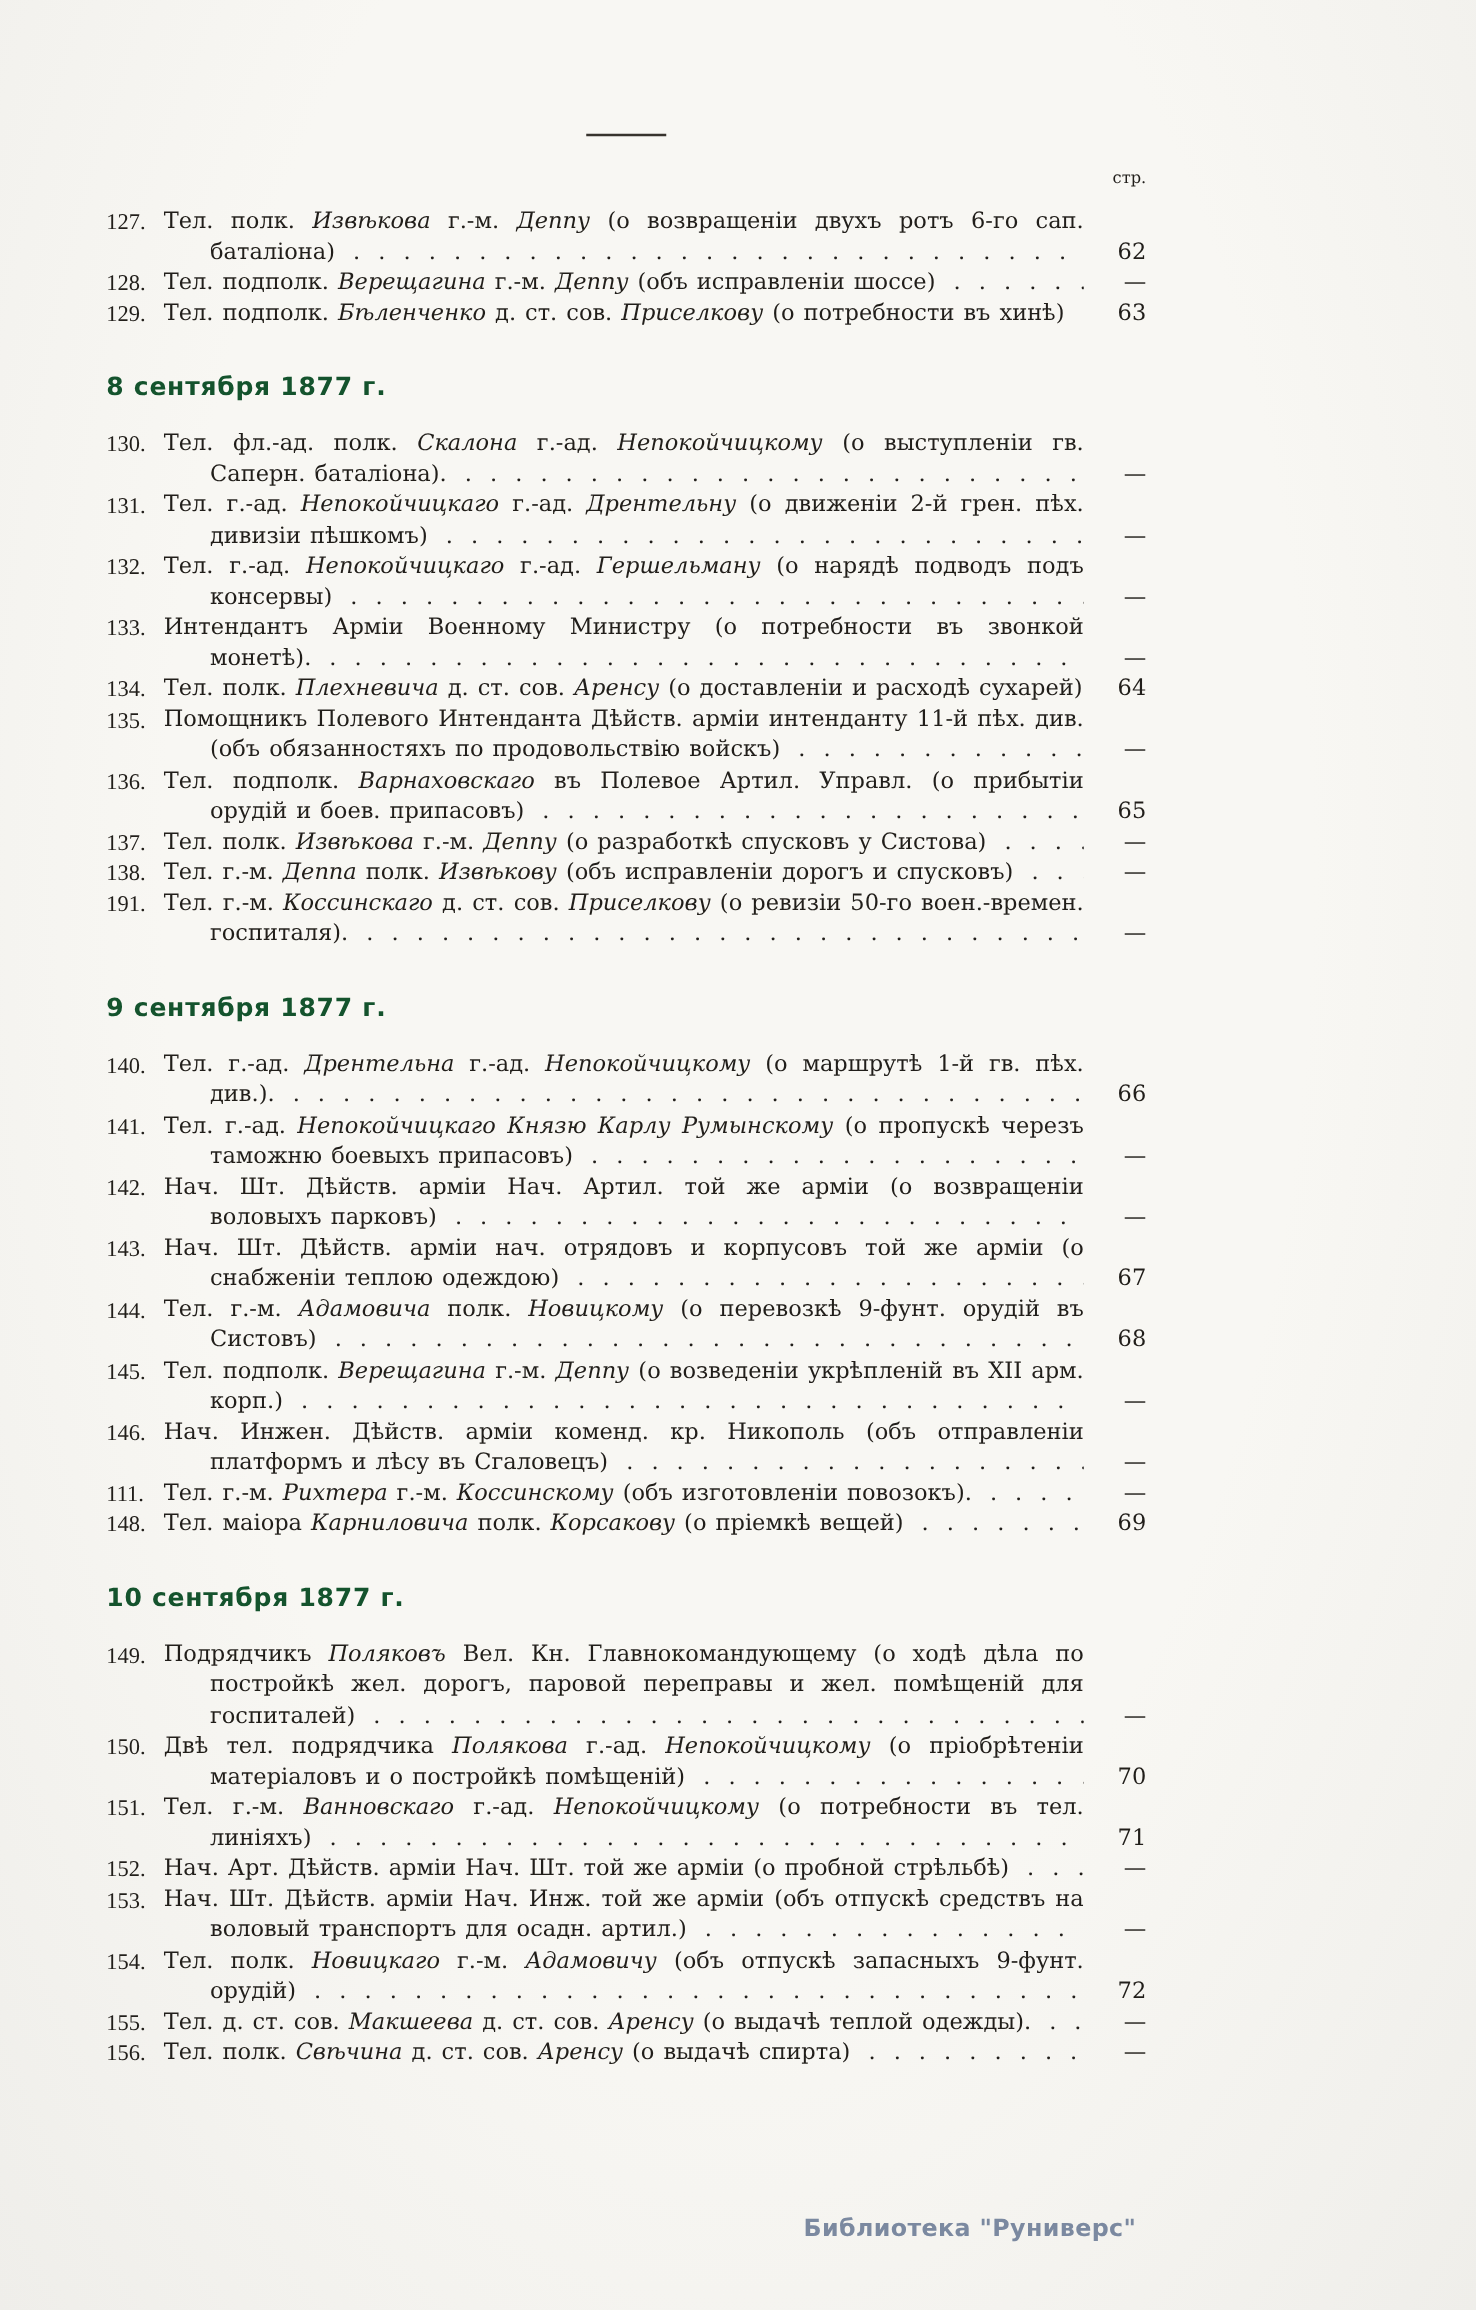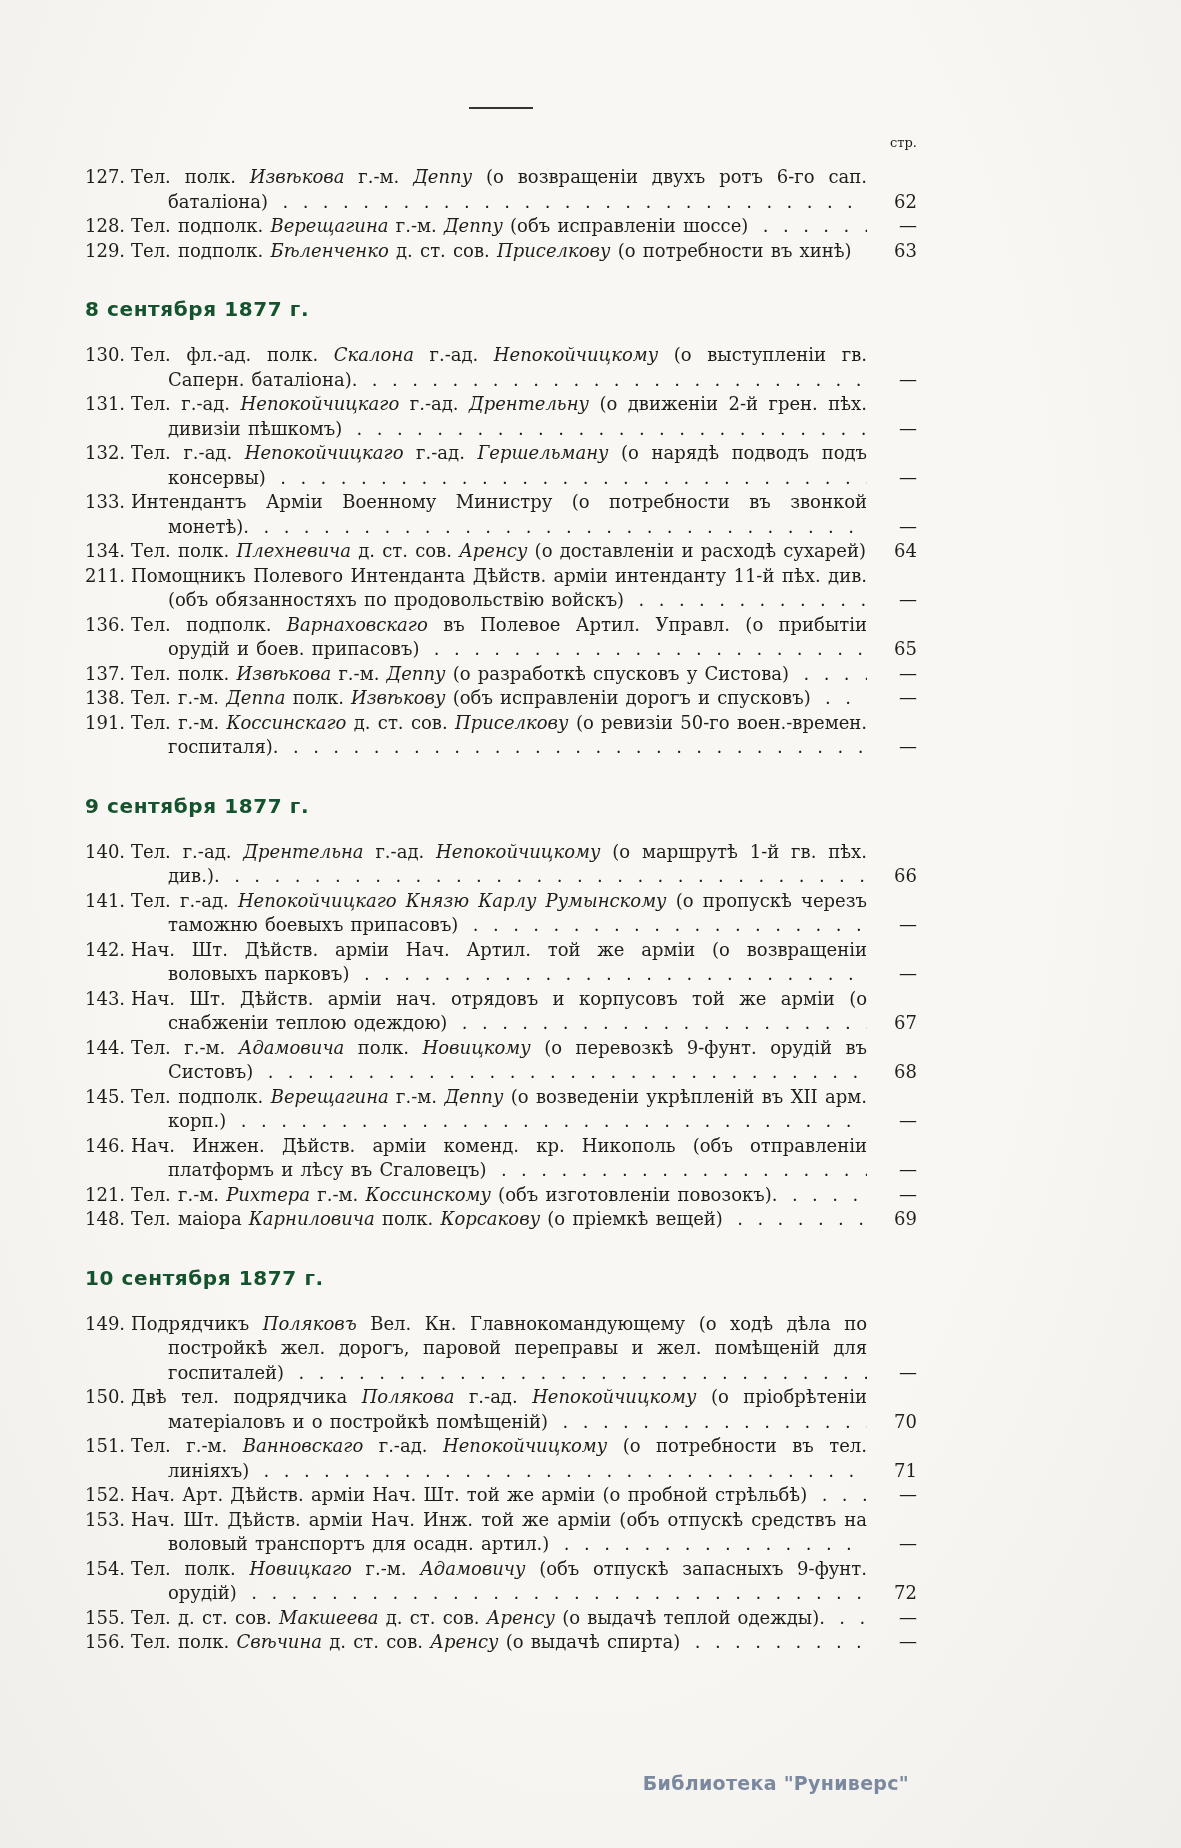--- a/index.html
+++ b/index.html
@@ -52,20 +52,21 @@
   }
   .entry {
     display: flex;
     font-size: 18px;
     line-height: 24.5px;
     word-spacing: 1.5px;
   }
   .num {
     flex: 0 0 46px;
     white-space: nowrap;
+    font-family: Liberation Serif, serif;
   }
   .entry-body {
     flex: 1 1 auto;
     min-width: 0;
     position: relative;
     padding-right: 50px;
     box-sizing: border-box;
   }
   .entry-text {
     display: block;
@@ -163,21 +164,21 @@
             </span>
           </div>
           <div class="entry">
             <span class="num">134.</span>
             <span class="entry-body">
               <span class="entry-text">Тел. полк. <i>Плехневича</i> д. ст. сов. <i>Аренсу</i> (о доставленіи и расходѣ сухарей)<span class="leader">&nbsp;&nbsp;.&nbsp;&nbsp;.&nbsp;&nbsp;.&nbsp;&nbsp;.&nbsp;&nbsp;.&nbsp;&nbsp;.&nbsp;&nbsp;.&nbsp;&nbsp;.&nbsp;&nbsp;.&nbsp;&nbsp;.&nbsp;&nbsp;.&nbsp;&nbsp;.&nbsp;&nbsp;.&nbsp;&nbsp;.&nbsp;&nbsp;.&nbsp;&nbsp;.&nbsp;&nbsp;.&nbsp;&nbsp;.&nbsp;&nbsp;.&nbsp;&nbsp;.&nbsp;&nbsp;.&nbsp;&nbsp;.&nbsp;&nbsp;.&nbsp;&nbsp;.&nbsp;&nbsp;.&nbsp;&nbsp;.&nbsp;&nbsp;.&nbsp;&nbsp;.&nbsp;&nbsp;.&nbsp;&nbsp;.&nbsp;&nbsp;.&nbsp;&nbsp;.&nbsp;&nbsp;.&nbsp;&nbsp;.&nbsp;&nbsp;.&nbsp;&nbsp;.&nbsp;&nbsp;.&nbsp;&nbsp;.&nbsp;&nbsp;.&nbsp;&nbsp;.&nbsp;&nbsp;.&nbsp;&nbsp;.&nbsp;&nbsp;.&nbsp;&nbsp;.&nbsp;&nbsp;.&nbsp;&nbsp;.&nbsp;&nbsp;.&nbsp;&nbsp;.&nbsp;&nbsp;.&nbsp;&nbsp;.&nbsp;&nbsp;.&nbsp;&nbsp;.&nbsp;&nbsp;.&nbsp;&nbsp;.&nbsp;&nbsp;.&nbsp;&nbsp;.&nbsp;&nbsp;.&nbsp;&nbsp;.&nbsp;&nbsp;.&nbsp;&nbsp;.&nbsp;&nbsp;.&nbsp;&nbsp;.&nbsp;&nbsp;.&nbsp;&nbsp;.&nbsp;&nbsp;.&nbsp;&nbsp;.&nbsp;&nbsp;.&nbsp;&nbsp;.&nbsp;&nbsp;.&nbsp;&nbsp;.&nbsp;&nbsp;.&nbsp;&nbsp;.&nbsp;&nbsp;.&nbsp;&nbsp;.&nbsp;&nbsp;.&nbsp;&nbsp;.&nbsp;&nbsp;.&nbsp;&nbsp;.&nbsp;&nbsp;.&nbsp;&nbsp;.&nbsp;&nbsp;.&nbsp;&nbsp;.&nbsp;&nbsp;.&nbsp;&nbsp;.&nbsp;&nbsp;.&nbsp;&nbsp;.&nbsp;&nbsp;.&nbsp;&nbsp;.&nbsp;&nbsp;.&nbsp;&nbsp;.&nbsp;&nbsp;.&nbsp;&nbsp;.&nbsp;&nbsp;.&nbsp;&nbsp;.&nbsp;&nbsp;.&nbsp;&nbsp;.&nbsp;&nbsp;.&nbsp;&nbsp;.&nbsp;&nbsp;.&nbsp;&nbsp;.&nbsp;&nbsp;.&nbsp;&nbsp;.&nbsp;&nbsp;.&nbsp;&nbsp;.&nbsp;&nbsp;.&nbsp;&nbsp;.&nbsp;&nbsp;.&nbsp;&nbsp;.&nbsp;&nbsp;.&nbsp;&nbsp;.</span></span>
               <span class="pg">64</span>
             </span>
           </div>
           <div class="entry">
-            <span class="num">211.</span>
+            <span class="num">135.</span>
             <span class="entry-body">
               <span class="entry-text">Помощникъ Полевого Интенданта Дѣйств. арміи интенданту 11-й пѣх. див. (объ обязанностяхъ по продовольствію войскъ)<span class="leader">&nbsp;&nbsp;.&nbsp;&nbsp;.&nbsp;&nbsp;.&nbsp;&nbsp;.&nbsp;&nbsp;.&nbsp;&nbsp;.&nbsp;&nbsp;.&nbsp;&nbsp;.&nbsp;&nbsp;.&nbsp;&nbsp;.&nbsp;&nbsp;.&nbsp;&nbsp;.&nbsp;&nbsp;.&nbsp;&nbsp;.&nbsp;&nbsp;.&nbsp;&nbsp;.&nbsp;&nbsp;.&nbsp;&nbsp;.&nbsp;&nbsp;.&nbsp;&nbsp;.&nbsp;&nbsp;.&nbsp;&nbsp;.&nbsp;&nbsp;.&nbsp;&nbsp;.&nbsp;&nbsp;.&nbsp;&nbsp;.&nbsp;&nbsp;.&nbsp;&nbsp;.&nbsp;&nbsp;.&nbsp;&nbsp;.&nbsp;&nbsp;.&nbsp;&nbsp;.&nbsp;&nbsp;.&nbsp;&nbsp;.&nbsp;&nbsp;.&nbsp;&nbsp;.&nbsp;&nbsp;.&nbsp;&nbsp;.&nbsp;&nbsp;.&nbsp;&nbsp;.&nbsp;&nbsp;.&nbsp;&nbsp;.&nbsp;&nbsp;.&nbsp;&nbsp;.&nbsp;&nbsp;.&nbsp;&nbsp;.&nbsp;&nbsp;.&nbsp;&nbsp;.&nbsp;&nbsp;.&nbsp;&nbsp;.&nbsp;&nbsp;.&nbsp;&nbsp;.&nbsp;&nbsp;.&nbsp;&nbsp;.&nbsp;&nbsp;.&nbsp;&nbsp;.&nbsp;&nbsp;.&nbsp;&nbsp;.&nbsp;&nbsp;.&nbsp;&nbsp;.&nbsp;&nbsp;.&nbsp;&nbsp;.&nbsp;&nbsp;.&nbsp;&nbsp;.&nbsp;&nbsp;.&nbsp;&nbsp;.&nbsp;&nbsp;.&nbsp;&nbsp;.&nbsp;&nbsp;.&nbsp;&nbsp;.&nbsp;&nbsp;.&nbsp;&nbsp;.&nbsp;&nbsp;.&nbsp;&nbsp;.&nbsp;&nbsp;.&nbsp;&nbsp;.&nbsp;&nbsp;.&nbsp;&nbsp;.&nbsp;&nbsp;.&nbsp;&nbsp;.&nbsp;&nbsp;.&nbsp;&nbsp;.&nbsp;&nbsp;.&nbsp;&nbsp;.&nbsp;&nbsp;.&nbsp;&nbsp;.&nbsp;&nbsp;.&nbsp;&nbsp;.&nbsp;&nbsp;.&nbsp;&nbsp;.&nbsp;&nbsp;.&nbsp;&nbsp;.&nbsp;&nbsp;.&nbsp;&nbsp;.&nbsp;&nbsp;.&nbsp;&nbsp;.&nbsp;&nbsp;.&nbsp;&nbsp;.&nbsp;&nbsp;.&nbsp;&nbsp;.&nbsp;&nbsp;.&nbsp;&nbsp;.&nbsp;&nbsp;.&nbsp;&nbsp;.&nbsp;&nbsp;.&nbsp;&nbsp;.&nbsp;&nbsp;.&nbsp;&nbsp;.&nbsp;&nbsp;.&nbsp;&nbsp;.</span></span>
               <span class="pg">—</span>
             </span>
           </div>
           <div class="entry">
             <span class="num">136.</span>
             <span class="entry-body">
               <span class="entry-text">Тел. подполк. <i>Варнаховскаго</i> въ Полевое Артил. Управл. (о прибытіи орудій и боев. припасовъ)<span class="leader">&nbsp;&nbsp;.&nbsp;&nbsp;.&nbsp;&nbsp;.&nbsp;&nbsp;.&nbsp;&nbsp;.&nbsp;&nbsp;.&nbsp;&nbsp;.&nbsp;&nbsp;.&nbsp;&nbsp;.&nbsp;&nbsp;.&nbsp;&nbsp;.&nbsp;&nbsp;.&nbsp;&nbsp;.&nbsp;&nbsp;.&nbsp;&nbsp;.&nbsp;&nbsp;.&nbsp;&nbsp;.&nbsp;&nbsp;.&nbsp;&nbsp;.&nbsp;&nbsp;.&nbsp;&nbsp;.&nbsp;&nbsp;.&nbsp;&nbsp;.&nbsp;&nbsp;.&nbsp;&nbsp;.&nbsp;&nbsp;.&nbsp;&nbsp;.&nbsp;&nbsp;.&nbsp;&nbsp;.&nbsp;&nbsp;.&nbsp;&nbsp;.&nbsp;&nbsp;.&nbsp;&nbsp;.&nbsp;&nbsp;.&nbsp;&nbsp;.&nbsp;&nbsp;.&nbsp;&nbsp;.&nbsp;&nbsp;.&nbsp;&nbsp;.&nbsp;&nbsp;.&nbsp;&nbsp;.&nbsp;&nbsp;.&nbsp;&nbsp;.&nbsp;&nbsp;.&nbsp;&nbsp;.&nbsp;&nbsp;.&nbsp;&nbsp;.&nbsp;&nbsp;.&nbsp;&nbsp;.&nbsp;&nbsp;.&nbsp;&nbsp;.&nbsp;&nbsp;.&nbsp;&nbsp;.&nbsp;&nbsp;.&nbsp;&nbsp;.&nbsp;&nbsp;.&nbsp;&nbsp;.&nbsp;&nbsp;.&nbsp;&nbsp;.&nbsp;&nbsp;.&nbsp;&nbsp;.&nbsp;&nbsp;.&nbsp;&nbsp;.&nbsp;&nbsp;.&nbsp;&nbsp;.&nbsp;&nbsp;.&nbsp;&nbsp;.&nbsp;&nbsp;.&nbsp;&nbsp;.&nbsp;&nbsp;.&nbsp;&nbsp;.&nbsp;&nbsp;.&nbsp;&nbsp;.&nbsp;&nbsp;.&nbsp;&nbsp;.&nbsp;&nbsp;.&nbsp;&nbsp;.&nbsp;&nbsp;.&nbsp;&nbsp;.&nbsp;&nbsp;.&nbsp;&nbsp;.&nbsp;&nbsp;.&nbsp;&nbsp;.&nbsp;&nbsp;.&nbsp;&nbsp;.&nbsp;&nbsp;.&nbsp;&nbsp;.&nbsp;&nbsp;.&nbsp;&nbsp;.&nbsp;&nbsp;.&nbsp;&nbsp;.&nbsp;&nbsp;.&nbsp;&nbsp;.&nbsp;&nbsp;.&nbsp;&nbsp;.&nbsp;&nbsp;.&nbsp;&nbsp;.&nbsp;&nbsp;.&nbsp;&nbsp;.&nbsp;&nbsp;.&nbsp;&nbsp;.&nbsp;&nbsp;.&nbsp;&nbsp;.&nbsp;&nbsp;.&nbsp;&nbsp;.&nbsp;&nbsp;.&nbsp;&nbsp;.&nbsp;&nbsp;.&nbsp;&nbsp;.&nbsp;&nbsp;.</span></span>
               <span class="pg">65</span>
@@ -250,21 +251,21 @@
             </span>
           </div>
           <div class="entry">
             <span class="num">146.</span>
             <span class="entry-body">
               <span class="entry-text">Нач. Инжен. Дѣйств. арміи коменд. кр. Никополь (объ отправленіи платформъ и лѣсу въ Сгаловецъ)<span class="leader">&nbsp;&nbsp;.&nbsp;&nbsp;.&nbsp;&nbsp;.&nbsp;&nbsp;.&nbsp;&nbsp;.&nbsp;&nbsp;.&nbsp;&nbsp;.&nbsp;&nbsp;.&nbsp;&nbsp;.&nbsp;&nbsp;.&nbsp;&nbsp;.&nbsp;&nbsp;.&nbsp;&nbsp;.&nbsp;&nbsp;.&nbsp;&nbsp;.&nbsp;&nbsp;.&nbsp;&nbsp;.&nbsp;&nbsp;.&nbsp;&nbsp;.&nbsp;&nbsp;.&nbsp;&nbsp;.&nbsp;&nbsp;.&nbsp;&nbsp;.&nbsp;&nbsp;.&nbsp;&nbsp;.&nbsp;&nbsp;.&nbsp;&nbsp;.&nbsp;&nbsp;.&nbsp;&nbsp;.&nbsp;&nbsp;.&nbsp;&nbsp;.&nbsp;&nbsp;.&nbsp;&nbsp;.&nbsp;&nbsp;.&nbsp;&nbsp;.&nbsp;&nbsp;.&nbsp;&nbsp;.&nbsp;&nbsp;.&nbsp;&nbsp;.&nbsp;&nbsp;.&nbsp;&nbsp;.&nbsp;&nbsp;.&nbsp;&nbsp;.&nbsp;&nbsp;.&nbsp;&nbsp;.&nbsp;&nbsp;.&nbsp;&nbsp;.&nbsp;&nbsp;.&nbsp;&nbsp;.&nbsp;&nbsp;.&nbsp;&nbsp;.&nbsp;&nbsp;.&nbsp;&nbsp;.&nbsp;&nbsp;.&nbsp;&nbsp;.&nbsp;&nbsp;.&nbsp;&nbsp;.&nbsp;&nbsp;.&nbsp;&nbsp;.&nbsp;&nbsp;.&nbsp;&nbsp;.&nbsp;&nbsp;.&nbsp;&nbsp;.&nbsp;&nbsp;.&nbsp;&nbsp;.&nbsp;&nbsp;.&nbsp;&nbsp;.&nbsp;&nbsp;.&nbsp;&nbsp;.&nbsp;&nbsp;.&nbsp;&nbsp;.&nbsp;&nbsp;.&nbsp;&nbsp;.&nbsp;&nbsp;.&nbsp;&nbsp;.&nbsp;&nbsp;.&nbsp;&nbsp;.&nbsp;&nbsp;.&nbsp;&nbsp;.&nbsp;&nbsp;.&nbsp;&nbsp;.&nbsp;&nbsp;.&nbsp;&nbsp;.&nbsp;&nbsp;.&nbsp;&nbsp;.&nbsp;&nbsp;.&nbsp;&nbsp;.&nbsp;&nbsp;.&nbsp;&nbsp;.&nbsp;&nbsp;.&nbsp;&nbsp;.&nbsp;&nbsp;.&nbsp;&nbsp;.&nbsp;&nbsp;.&nbsp;&nbsp;.&nbsp;&nbsp;.&nbsp;&nbsp;.&nbsp;&nbsp;.&nbsp;&nbsp;.&nbsp;&nbsp;.&nbsp;&nbsp;.&nbsp;&nbsp;.&nbsp;&nbsp;.&nbsp;&nbsp;.&nbsp;&nbsp;.&nbsp;&nbsp;.&nbsp;&nbsp;.&nbsp;&nbsp;.&nbsp;&nbsp;.&nbsp;&nbsp;.</span></span>
               <span class="pg">—</span>
             </span>
           </div>
           <div class="entry">
-            <span class="num">121.</span>
+            <span class="num">111.</span>
             <span class="entry-body">
               <span class="entry-text">Тел. г.-м. <i>Рихтера</i> г.-м. <i>Коссинскому</i> (объ изготовленіи повозокъ).<span class="leader">&nbsp;&nbsp;.&nbsp;&nbsp;.&nbsp;&nbsp;.&nbsp;&nbsp;.&nbsp;&nbsp;.&nbsp;&nbsp;.&nbsp;&nbsp;.&nbsp;&nbsp;.&nbsp;&nbsp;.&nbsp;&nbsp;.&nbsp;&nbsp;.&nbsp;&nbsp;.&nbsp;&nbsp;.&nbsp;&nbsp;.&nbsp;&nbsp;.&nbsp;&nbsp;.&nbsp;&nbsp;.&nbsp;&nbsp;.&nbsp;&nbsp;.&nbsp;&nbsp;.&nbsp;&nbsp;.&nbsp;&nbsp;.&nbsp;&nbsp;.&nbsp;&nbsp;.&nbsp;&nbsp;.&nbsp;&nbsp;.&nbsp;&nbsp;.&nbsp;&nbsp;.&nbsp;&nbsp;.&nbsp;&nbsp;.&nbsp;&nbsp;.&nbsp;&nbsp;.&nbsp;&nbsp;.&nbsp;&nbsp;.&nbsp;&nbsp;.&nbsp;&nbsp;.&nbsp;&nbsp;.&nbsp;&nbsp;.&nbsp;&nbsp;.&nbsp;&nbsp;.&nbsp;&nbsp;.&nbsp;&nbsp;.&nbsp;&nbsp;.&nbsp;&nbsp;.&nbsp;&nbsp;.&nbsp;&nbsp;.&nbsp;&nbsp;.&nbsp;&nbsp;.&nbsp;&nbsp;.&nbsp;&nbsp;.&nbsp;&nbsp;.&nbsp;&nbsp;.&nbsp;&nbsp;.&nbsp;&nbsp;.&nbsp;&nbsp;.&nbsp;&nbsp;.&nbsp;&nbsp;.&nbsp;&nbsp;.&nbsp;&nbsp;.&nbsp;&nbsp;.&nbsp;&nbsp;.&nbsp;&nbsp;.&nbsp;&nbsp;.&nbsp;&nbsp;.&nbsp;&nbsp;.&nbsp;&nbsp;.&nbsp;&nbsp;.&nbsp;&nbsp;.&nbsp;&nbsp;.&nbsp;&nbsp;.&nbsp;&nbsp;.&nbsp;&nbsp;.&nbsp;&nbsp;.&nbsp;&nbsp;.&nbsp;&nbsp;.&nbsp;&nbsp;.&nbsp;&nbsp;.&nbsp;&nbsp;.&nbsp;&nbsp;.&nbsp;&nbsp;.&nbsp;&nbsp;.&nbsp;&nbsp;.&nbsp;&nbsp;.&nbsp;&nbsp;.&nbsp;&nbsp;.&nbsp;&nbsp;.&nbsp;&nbsp;.&nbsp;&nbsp;.&nbsp;&nbsp;.&nbsp;&nbsp;.&nbsp;&nbsp;.&nbsp;&nbsp;.&nbsp;&nbsp;.&nbsp;&nbsp;.&nbsp;&nbsp;.&nbsp;&nbsp;.&nbsp;&nbsp;.&nbsp;&nbsp;.&nbsp;&nbsp;.&nbsp;&nbsp;.&nbsp;&nbsp;.&nbsp;&nbsp;.&nbsp;&nbsp;.&nbsp;&nbsp;.&nbsp;&nbsp;.&nbsp;&nbsp;.&nbsp;&nbsp;.&nbsp;&nbsp;.&nbsp;&nbsp;.&nbsp;&nbsp;.</span></span>
               <span class="pg">—</span>
             </span>
           </div>
           <div class="entry">
             <span class="num">148.</span>
             <span class="entry-body">
               <span class="entry-text">Тел. маіора <i>Карниловича</i> полк. <i>Корсакову</i> (о пріемкѣ вещей)<span class="leader">&nbsp;&nbsp;.&nbsp;&nbsp;.&nbsp;&nbsp;.&nbsp;&nbsp;.&nbsp;&nbsp;.&nbsp;&nbsp;.&nbsp;&nbsp;.&nbsp;&nbsp;.&nbsp;&nbsp;.&nbsp;&nbsp;.&nbsp;&nbsp;.&nbsp;&nbsp;.&nbsp;&nbsp;.&nbsp;&nbsp;.&nbsp;&nbsp;.&nbsp;&nbsp;.&nbsp;&nbsp;.&nbsp;&nbsp;.&nbsp;&nbsp;.&nbsp;&nbsp;.&nbsp;&nbsp;.&nbsp;&nbsp;.&nbsp;&nbsp;.&nbsp;&nbsp;.&nbsp;&nbsp;.&nbsp;&nbsp;.&nbsp;&nbsp;.&nbsp;&nbsp;.&nbsp;&nbsp;.&nbsp;&nbsp;.&nbsp;&nbsp;.&nbsp;&nbsp;.&nbsp;&nbsp;.&nbsp;&nbsp;.&nbsp;&nbsp;.&nbsp;&nbsp;.&nbsp;&nbsp;.&nbsp;&nbsp;.&nbsp;&nbsp;.&nbsp;&nbsp;.&nbsp;&nbsp;.&nbsp;&nbsp;.&nbsp;&nbsp;.&nbsp;&nbsp;.&nbsp;&nbsp;.&nbsp;&nbsp;.&nbsp;&nbsp;.&nbsp;&nbsp;.&nbsp;&nbsp;.&nbsp;&nbsp;.&nbsp;&nbsp;.&nbsp;&nbsp;.&nbsp;&nbsp;.&nbsp;&nbsp;.&nbsp;&nbsp;.&nbsp;&nbsp;.&nbsp;&nbsp;.&nbsp;&nbsp;.&nbsp;&nbsp;.&nbsp;&nbsp;.&nbsp;&nbsp;.&nbsp;&nbsp;.&nbsp;&nbsp;.&nbsp;&nbsp;.&nbsp;&nbsp;.&nbsp;&nbsp;.&nbsp;&nbsp;.&nbsp;&nbsp;.&nbsp;&nbsp;.&nbsp;&nbsp;.&nbsp;&nbsp;.&nbsp;&nbsp;.&nbsp;&nbsp;.&nbsp;&nbsp;.&nbsp;&nbsp;.&nbsp;&nbsp;.&nbsp;&nbsp;.&nbsp;&nbsp;.&nbsp;&nbsp;.&nbsp;&nbsp;.&nbsp;&nbsp;.&nbsp;&nbsp;.&nbsp;&nbsp;.&nbsp;&nbsp;.&nbsp;&nbsp;.&nbsp;&nbsp;.&nbsp;&nbsp;.&nbsp;&nbsp;.&nbsp;&nbsp;.&nbsp;&nbsp;.&nbsp;&nbsp;.&nbsp;&nbsp;.&nbsp;&nbsp;.&nbsp;&nbsp;.&nbsp;&nbsp;.&nbsp;&nbsp;.&nbsp;&nbsp;.&nbsp;&nbsp;.&nbsp;&nbsp;.&nbsp;&nbsp;.&nbsp;&nbsp;.&nbsp;&nbsp;.&nbsp;&nbsp;.&nbsp;&nbsp;.&nbsp;&nbsp;.&nbsp;&nbsp;.&nbsp;&nbsp;.&nbsp;&nbsp;.&nbsp;&nbsp;.&nbsp;&nbsp;.</span></span>
               <span class="pg">69</span>

